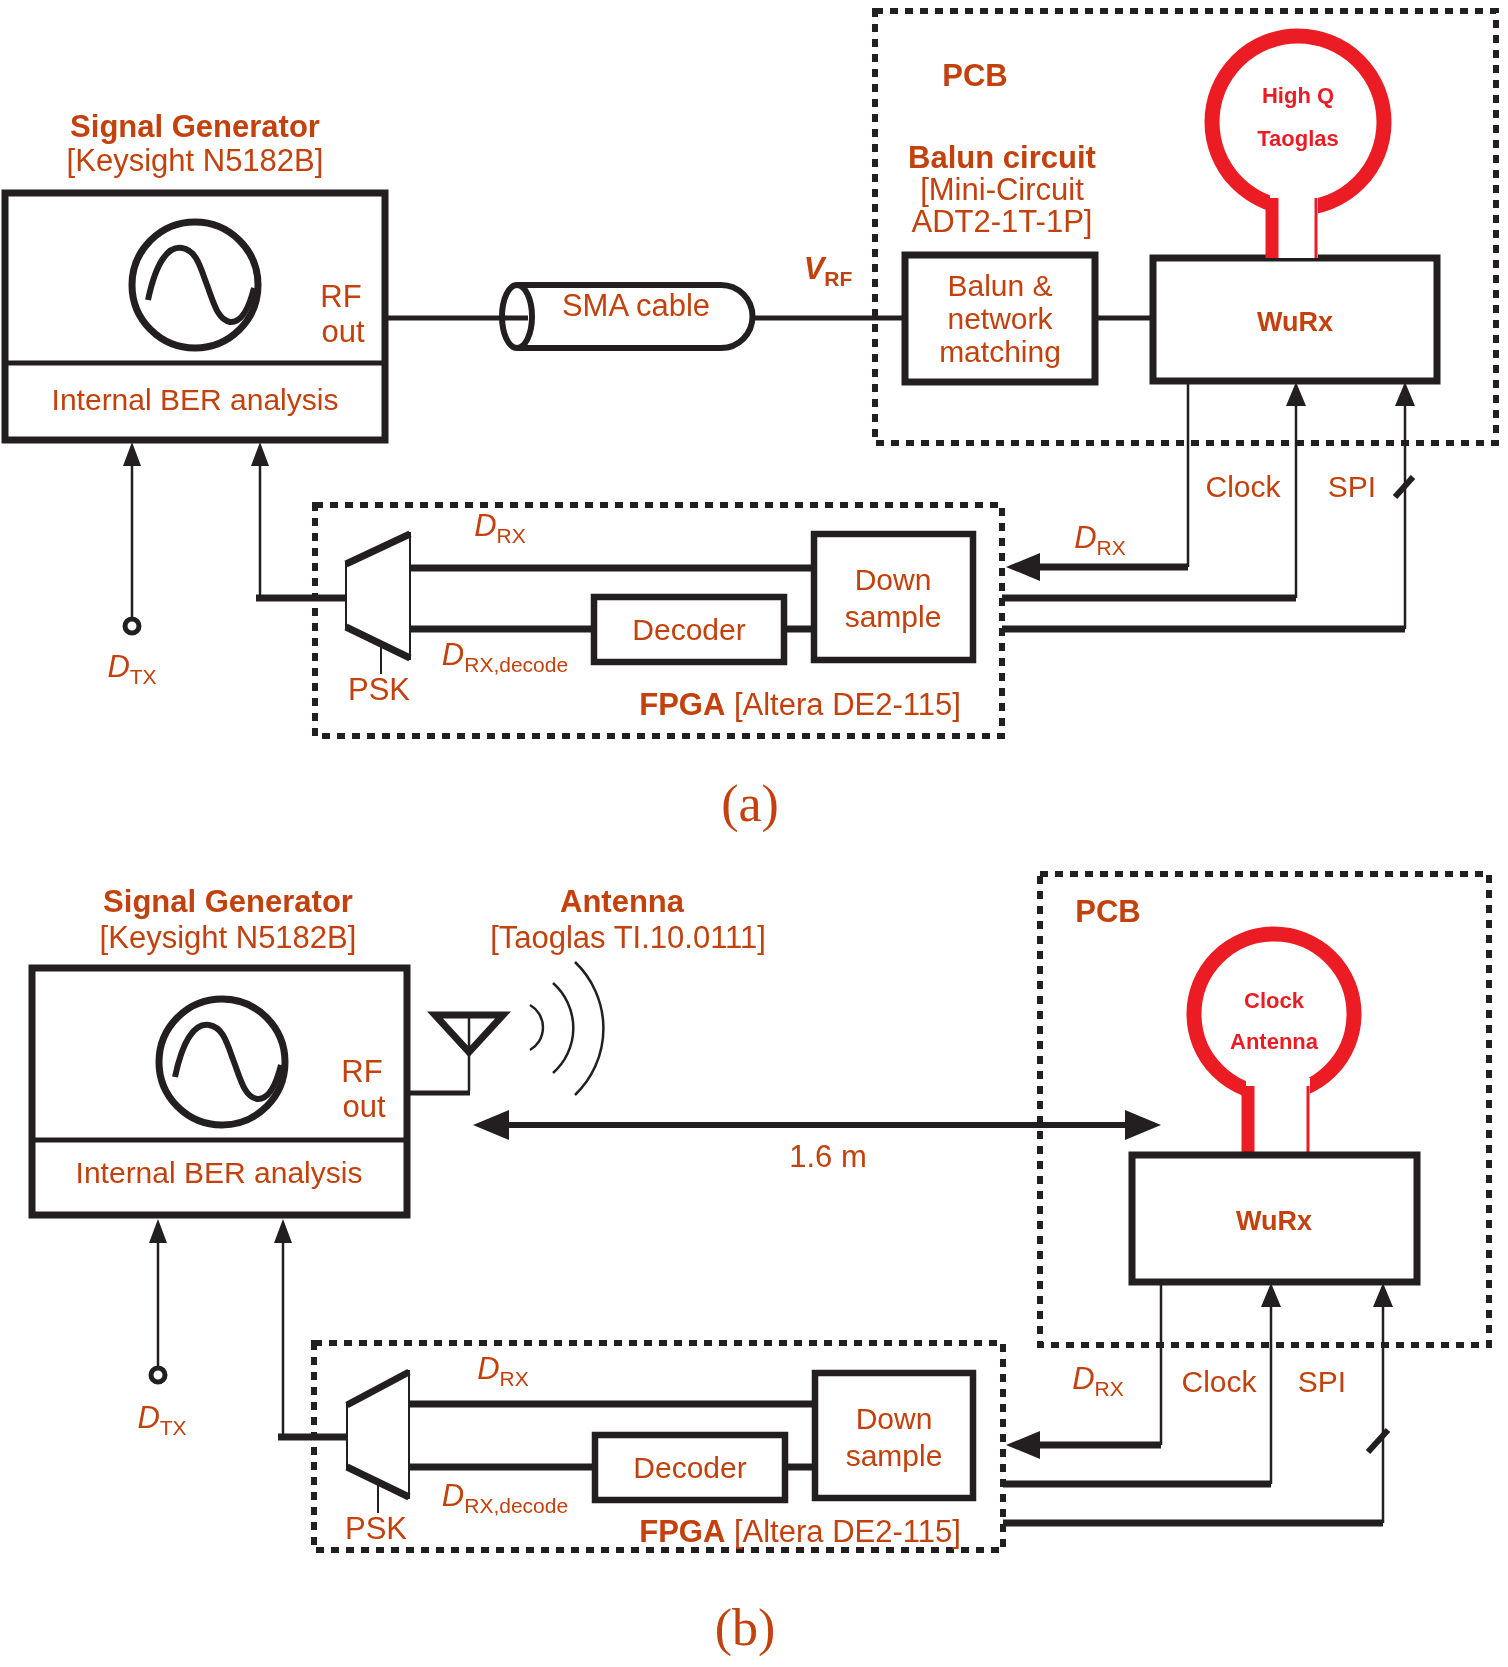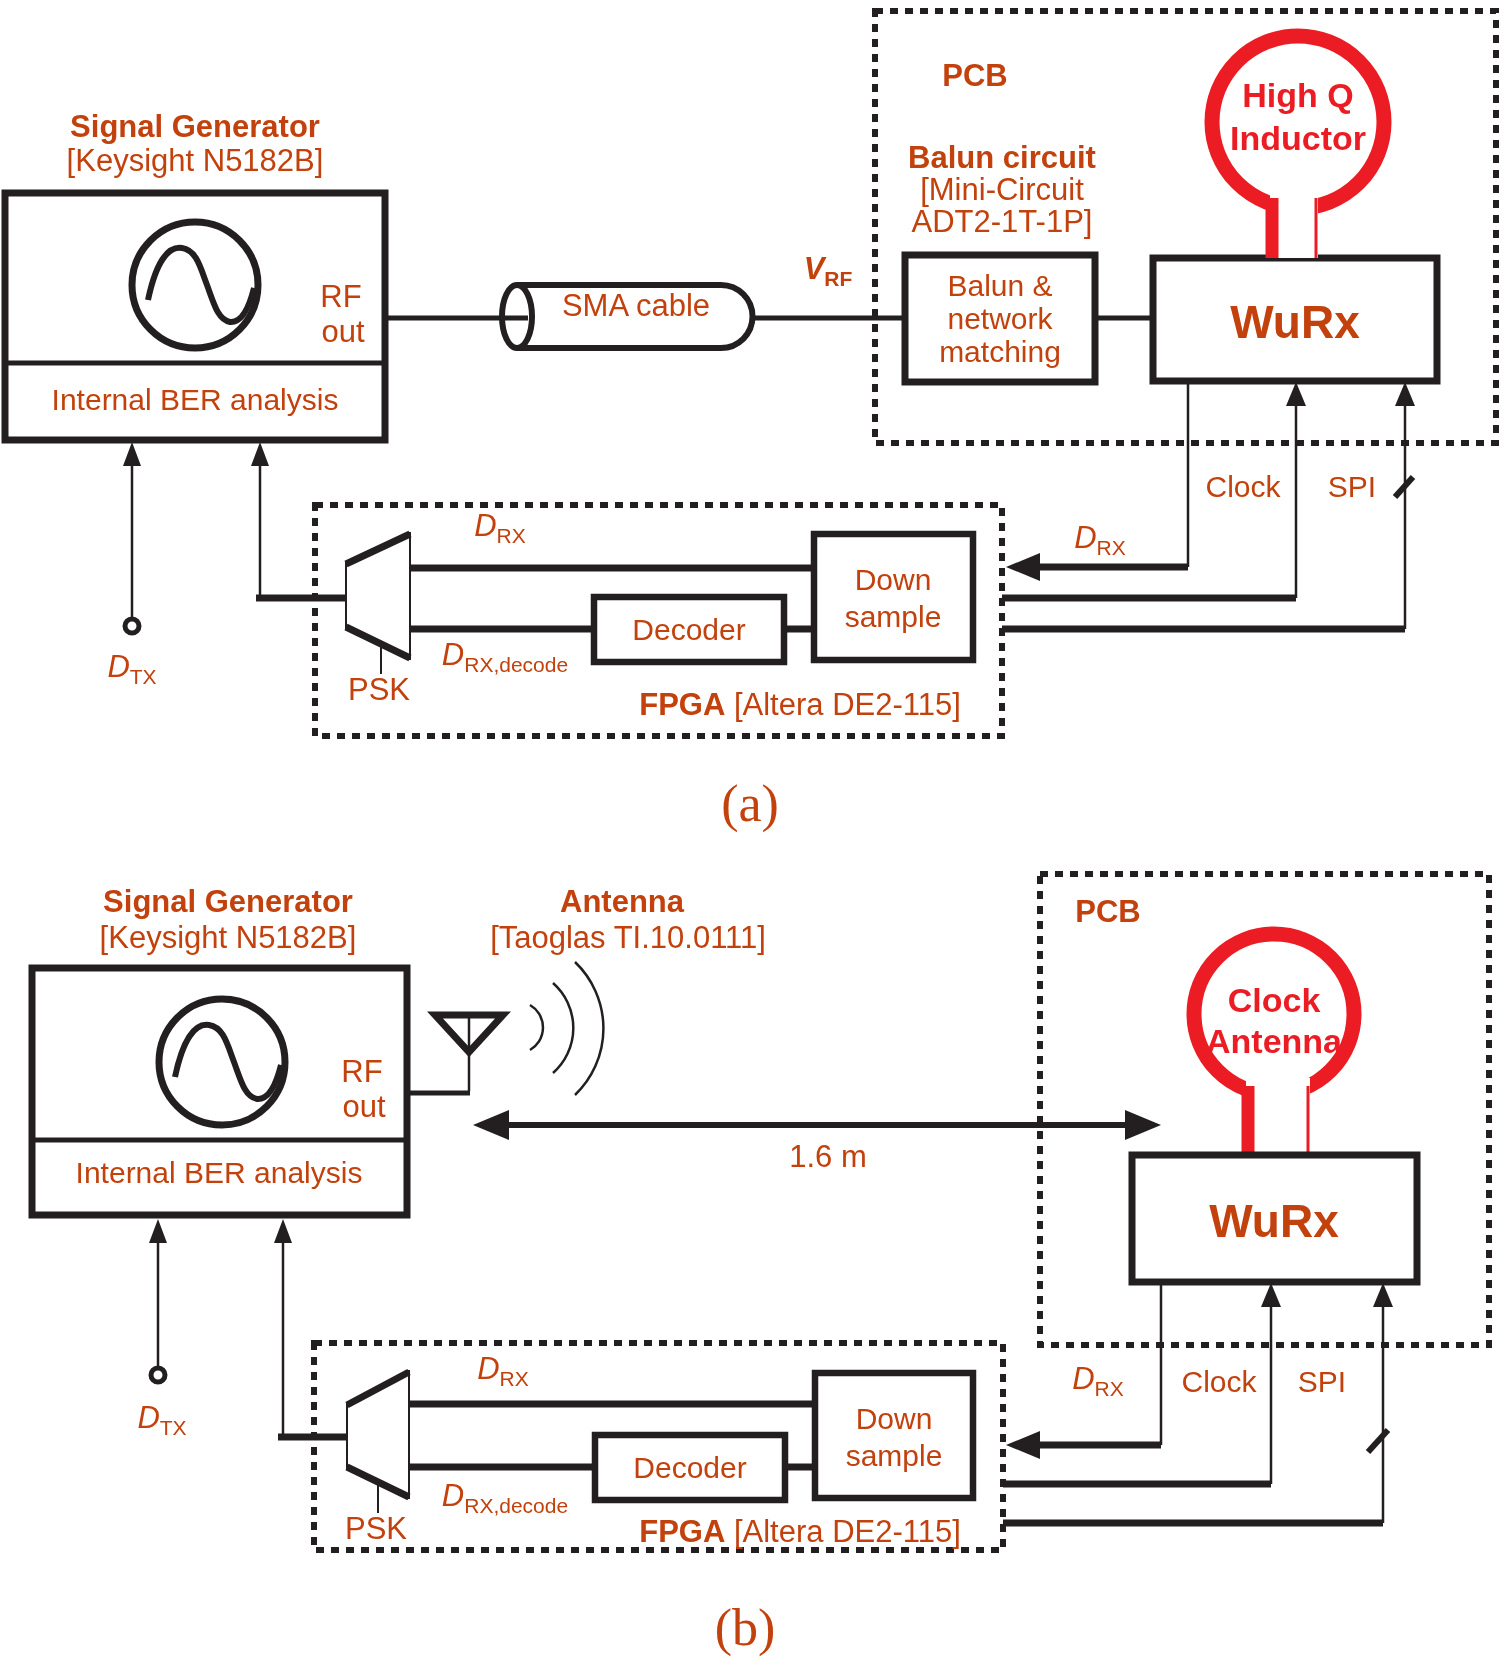--- a/index.html
+++ b/index.html
@@ -5,22 +5,22 @@
   html,body{margin:0;padding:0;background:#fff;}
   #stage{position:relative;width:1508px;height:1667px;background:#fff;overflow:hidden;
          font-family:"Liberation Sans",sans-serif;color:#231f20;}
   #wires{position:absolute;left:0;top:0;z-index:1;}
   .lbl{position:absolute;transform:translate(-50%,-50%);font-size:30px;line-height:1.05;
        white-space:nowrap;z-index:2;color:#c2410c;}
   .t31{font-size:31px;}
   .b{font-weight:bold;}
   .i{font-style:italic;}
   .red{color:#ec1c24;}
-  .big{font-size:46px;font-weight:bold;}
-  .mid{font-size:34px;font-weight:bold;}
+  .big{font-size:27px;font-weight:bold;}
+  .mid{font-size:22px;font-weight:bold;}
   .sb{font-size:21px;vertical-align:-7px;}
   .cap{font-family:"Liberation Serif",serif;font-size:52px;}
 </style>
 </head>
 <body>
 
 <div id="stage">
 
 <svg id="wires" width="1508" height="1667" viewBox="0 0 1508 1667">
 
@@ -142,21 +142,21 @@
 <div class="lbl t31" style="left:636px;top:306px">SMA cable</div>
 <div class="lbl" style="left:828px;top:272px"><span class="b i t31">V</span><span class="sb b">RF</span></div>
 <div class="lbl b t31" style="left:975px;top:76px">PCB</div>
 <div class="lbl b t31" style="left:1002px;top:158px">Balun circuit</div>
 <div class="lbl t31" style="left:1002px;top:190px">[Mini-Circuit</div>
 <div class="lbl t31" style="left:1002px;top:222px">ADT2-1T-1P]</div>
 <div class="lbl" style="left:1000px;top:286px">Balun &amp;</div>
 <div class="lbl" style="left:1000px;top:319px">network</div>
 <div class="lbl" style="left:1000px;top:352px">matching</div>
 <div class="lbl mid red" style="left:1298px;top:96px">High Q</div>
-<div class="lbl mid red" style="left:1298px;top:139px">Inductor</div>
+<div class="lbl mid red" style="left:1298px;top:139px">Taoglas</div>
 <div class="lbl big" style="left:1295px;top:322px">WuRx</div>
 <div class="lbl" style="left:1243px;top:487px">Clock</div>
 <div class="lbl" style="left:1352px;top:487px">SPI</div>
 <div class="lbl" style="left:1100px;top:541px"><span class="i t31">D</span><span class="sb">RX</span></div>
 <div class="lbl" style="left:132px;top:670px"><span class="i t31">D</span><span class="sb">TX</span></div>
 <div class="lbl" style="left:500px;top:529px"><span class="i t31">D</span><span class="sb">RX</span></div>
 <div class="lbl" style="left:505px;top:658px"><span class="i t31">D</span><span class="sb">RX,decode</span></div>
 <div class="lbl" style="left:689px;top:630px">Decoder</div>
 <div class="lbl" style="left:893px;top:580px">Down</div>
 <div class="lbl" style="left:893px;top:617px">sample</div>

